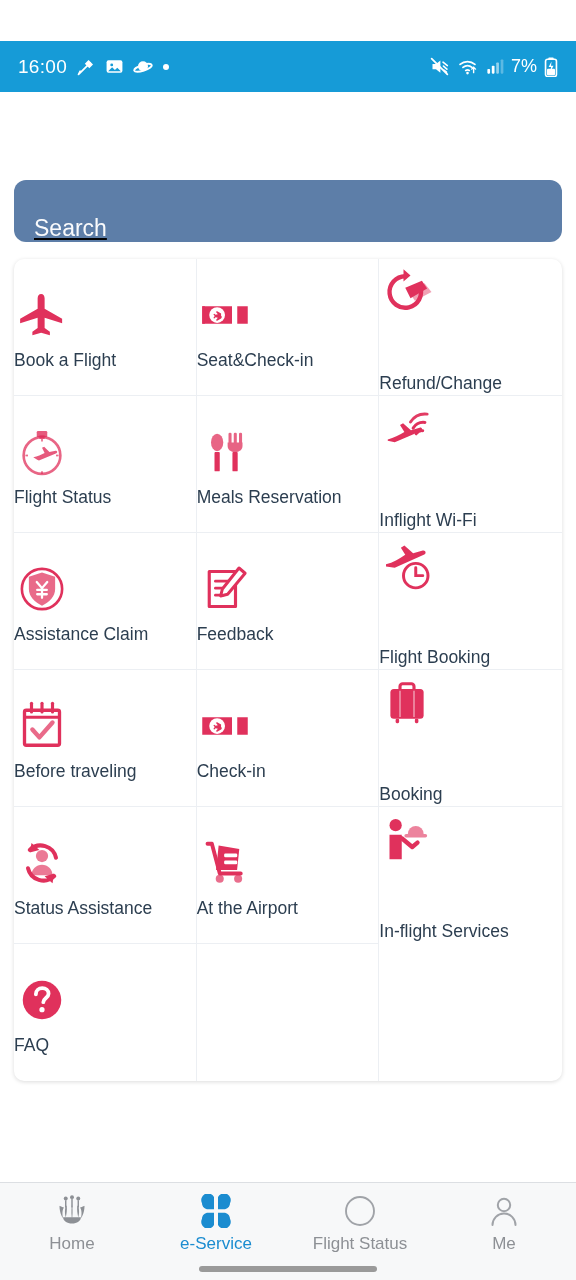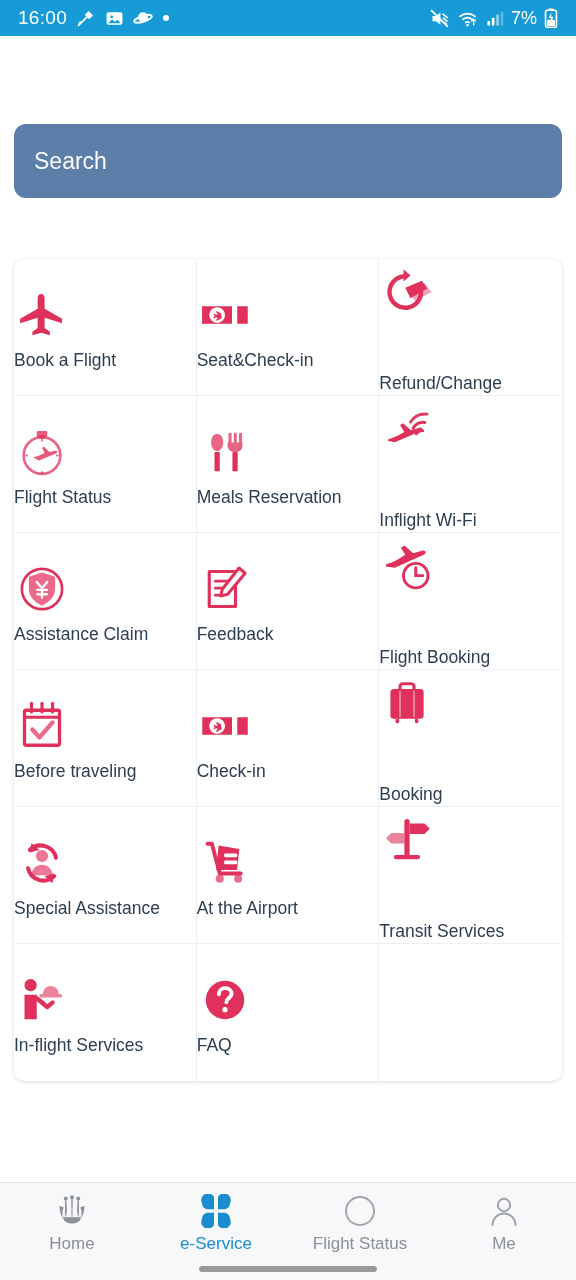--- a/index.html
+++ b/index.html
@@ -7,39 +7,39 @@
     width:576px; height:1280px;
     font-family:"Liberation Sans", sans-serif;
     overflow:hidden;
   }
   body {
     background:linear-gradient(180deg,#16365f 0%, #1b3f६e 0%, #1c406f 18%, #2a578f 55%, #3d72b8 78%, #3d72b8 100%);
     position:relative;
   }
   
   .status-bar{
-    height:36px; background:#169bd7;
+    height:51px; background:#169bd7;
     display:flex; align-items:center; justify-content:space-between;
-    padding:0 18px; color:#fff;
+    padding:0 18px; color:#fff;margin-top:41px;
   }
   .sb-left,.sb-right{display:flex;align-items:center;gap:9px;}
   .sb-time{font-size:19px;letter-spacing:.3px;}
   .sb-right{gap:7px;}
   .sb-pct{font-size:18px;}
   .sb-ico{display:inline-flex;align-items:center;}
   
   .header{
     height:78px; display:flex; align-items:center; justify-content:center;
   }
   .header-title{color:#fff;font-size:24px;letter-spacing:.2px;}
   
   .search-wrap{padding:0 14px;margin-top:10px;}
   .search-box{
-    height:74px;border-radius:12px;background:#5d7ea8;
-    display:flex;align-items:center;padding:0 20px;
+    height:62px;border-radius:12px;background:#5d7ea8;
+    display:flex;align-items:flex-end;padding:0 20px;text-decoration:underline;
   }
   .search-ph{color:#ffffff;font-size:23px;opacity:.97;}
   
   .grid-card{
     position:absolute; left:14px; right:14px; top:259px;
     background:#fff;border-radius:10px;overflow:hidden;
     display:grid;grid-template-columns:repeat(3,1fr);
     box-shadow:0 1px 4px rgba(0,0,0,.14);
   }
   .cell{
@@ -346,50 +346,39 @@
     <span class="cell-icon">
       <svg width="56" height="56" viewBox="0 0 64 64">
         <circle cx="32" cy="24" r="7" fill="#e0315c" opacity=".65"></circle>
         <path d="M20 46c0-7 5.5-12 12-12s12 5 12 12z" fill="#e0315c" opacity=".65"></path>
         <path d="M48 26a18 18 0 0 0 -30 -9" fill="none" stroke="#e0315c" stroke-width="4.6" stroke-linecap="round"></path>
         <path d="M20 9l-2 11 11-3z" fill="#e0315c"></path>
         <path d="M16 38a18 18 0 0 0 30 9" fill="none" stroke="#e0315c" stroke-width="4.6" stroke-linecap="round"></path>
         <path d="M44 55l2-11-11 3z" fill="#e0315c"></path>
       </svg>
     </span>
-    <span class="cell-label">Special Assistance</span>
+    <span class="cell-label">Status Assistance</span>
   </div>
 
   <div class="cell">
     <span class="cell-icon">
       <svg width="56" height="56" viewBox="0 0 64 64">
         <path d="M12 10h5l9 34h24" fill="none" stroke="#e0315c" stroke-width="4.4" stroke-linecap="round" stroke-linejoin="round"></path>
         <path d="M26 12l24 4v24H26z" fill="#e0315c" transform="skewX(-6)"></path>
         <g fill="#fff">
             <rect x="31" y="21" width="15" height="4.5" rx="1.5"></rect>
             <rect x="31" y="29" width="15" height="4.5" rx="1.5"></rect>
           </g>
         <circle cx="26" cy="50" r="4.6" fill="#e0315c" opacity=".7"></circle>
         <circle cx="47" cy="50" r="4.6" fill="#e0315c" opacity=".7"></circle>
       </svg>
     </span>
     <span class="cell-label">At the Airport</span>
   </div>
 
-  <div class="cell">
-    <span class="cell-icon">
-      <svg width="56" height="56" viewBox="0 0 64 64">
-        <rect x="29" y="8" width="6" height="44" rx="3" fill="#e0315c"></rect>
-        <path d="M35 13h17l6 6-6 6H35z" fill="#e0315c"></path>
-        <path d="M29 24H14l-6 6 6 6h15z" fill="#e0315c" opacity=".6"></path>
-        <rect x="17" y="49" width="30" height="5" rx="2.5" fill="#e0315c"></rect>
-      </svg>
-    </span>
-    <span class="cell-label">Transit Services</span>
-  </div>
 
   <div class="cell cell-row-last">
     <span class="cell-icon">
       <svg width="56" height="56" viewBox="0 0 64 64">
         <circle cx="19" cy="15" r="7" fill="#e0315c"></circle>
         <path d="M12 26h14v28H12z" fill="#e0315c"></path>
         <path d="M26 30l12 10 6-5" fill="none" stroke="#e0315c" stroke-width="5" stroke-linecap="round" stroke-linejoin="round"></path>
         <path d="M33 25a9 9 0 0 1 18 0z" fill="#e0315c" opacity=".6"></path>
         <rect x="29" y="25" width="26" height="4" rx="2" fill="#e0315c" opacity=".6"></rect>
       </svg>

